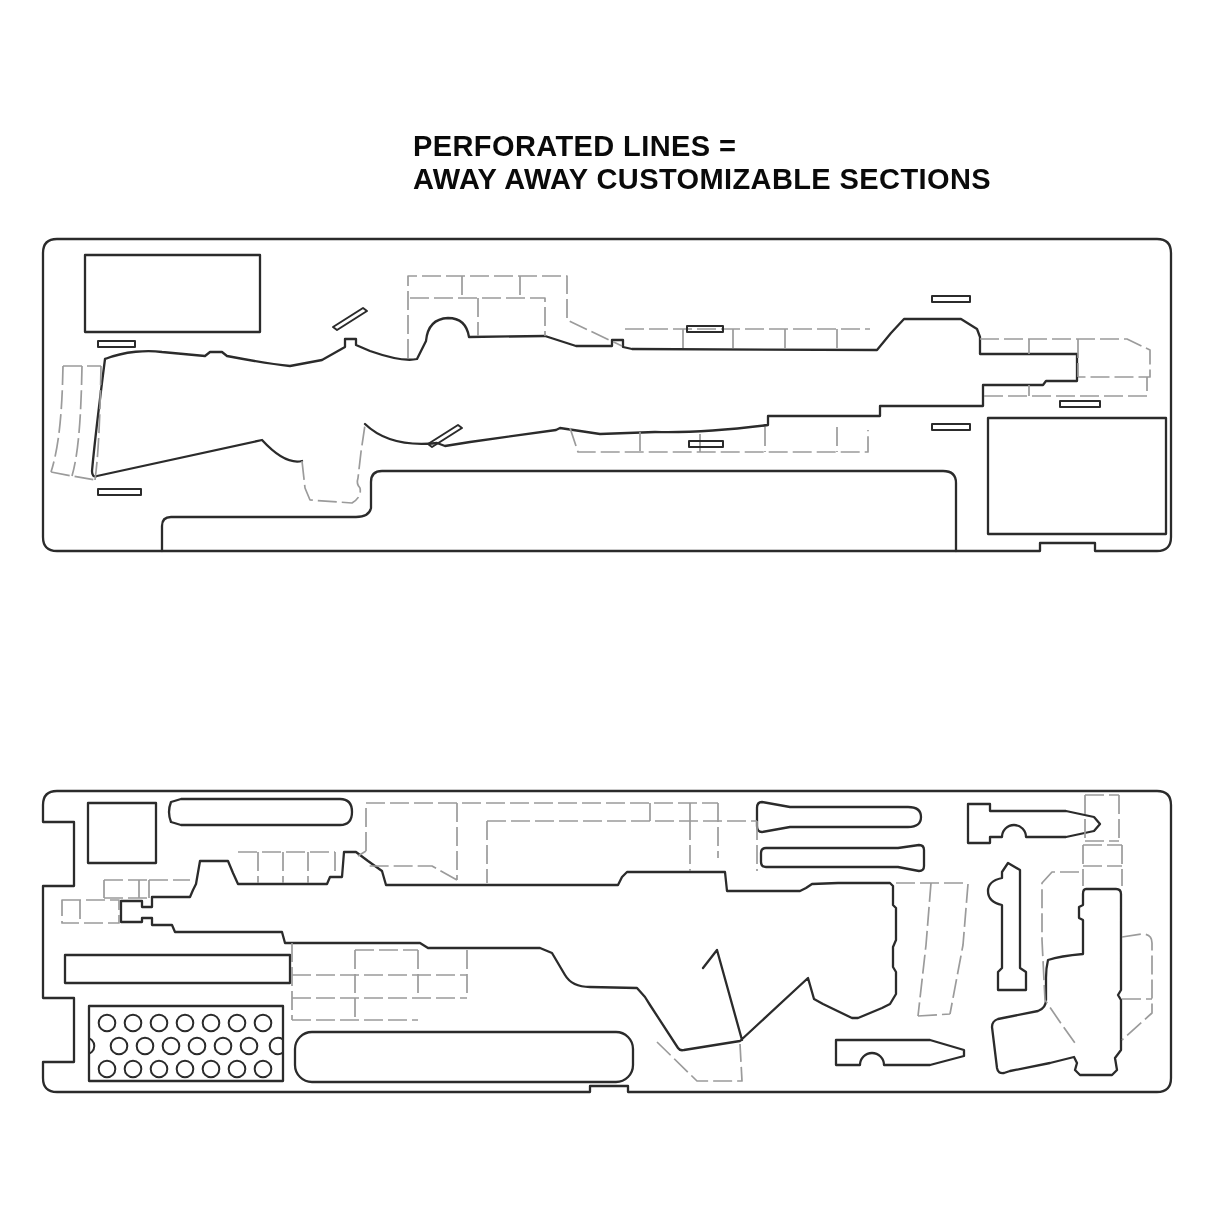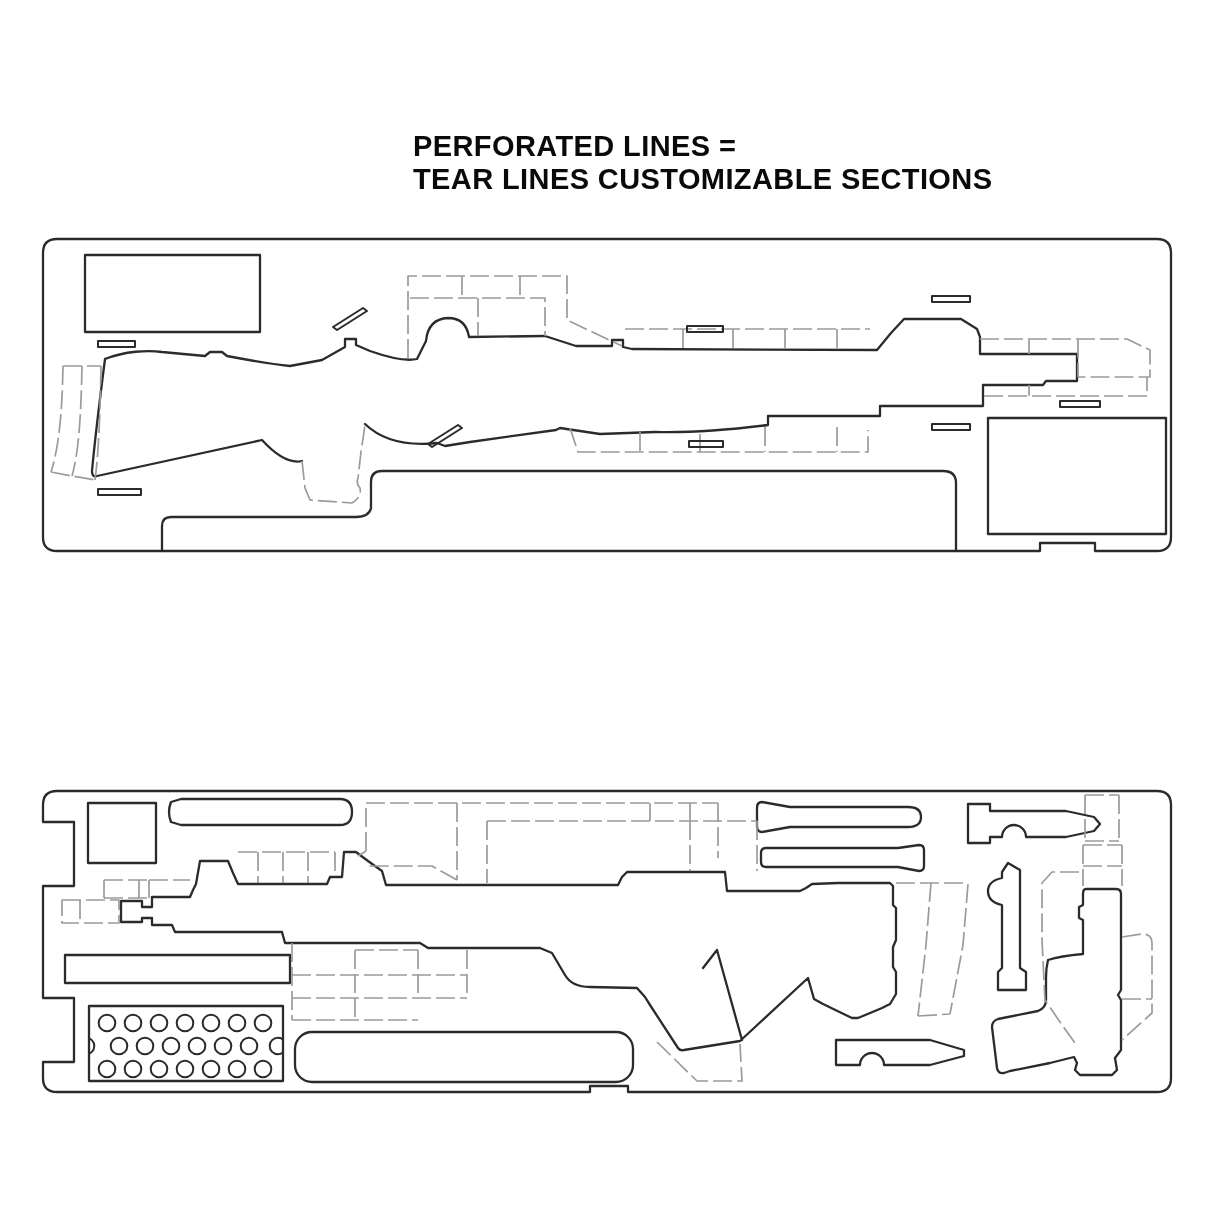--- a/index.html
+++ b/index.html
@@ -20,21 +20,21 @@
   .perf{fill:none;stroke:var(--perforation_line);stroke-width:1.7;stroke-linejoin:round;
         stroke-linecap:butt;stroke-dasharray:19 5;}
 </style>
 </head>
 <body>
 
 <div class="page">
 
   <div class="title">
     <div>PERFORATED LINES =</div>
-    <div>TEAR LINES CUSTOMIZABLE SECTIONS</div>
+    <div>AWAY AWAY CUSTOMIZABLE SECTIONS</div>
   </div>
 
   <svg width="1214" height="1214" viewBox="0 0 1214 1214">
 
     <defs>
       <clipPath id="gridclip">
           <rect x="89" y="1006" width="194" height="75" rx="3"></rect>
         </clipPath>
     </defs>
 

